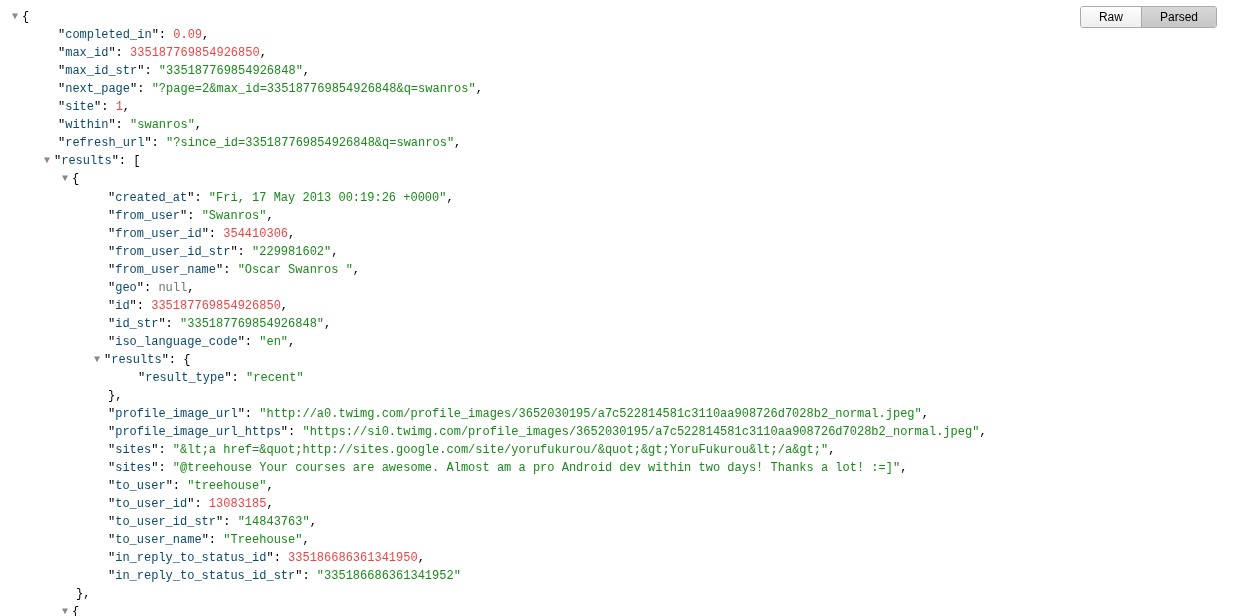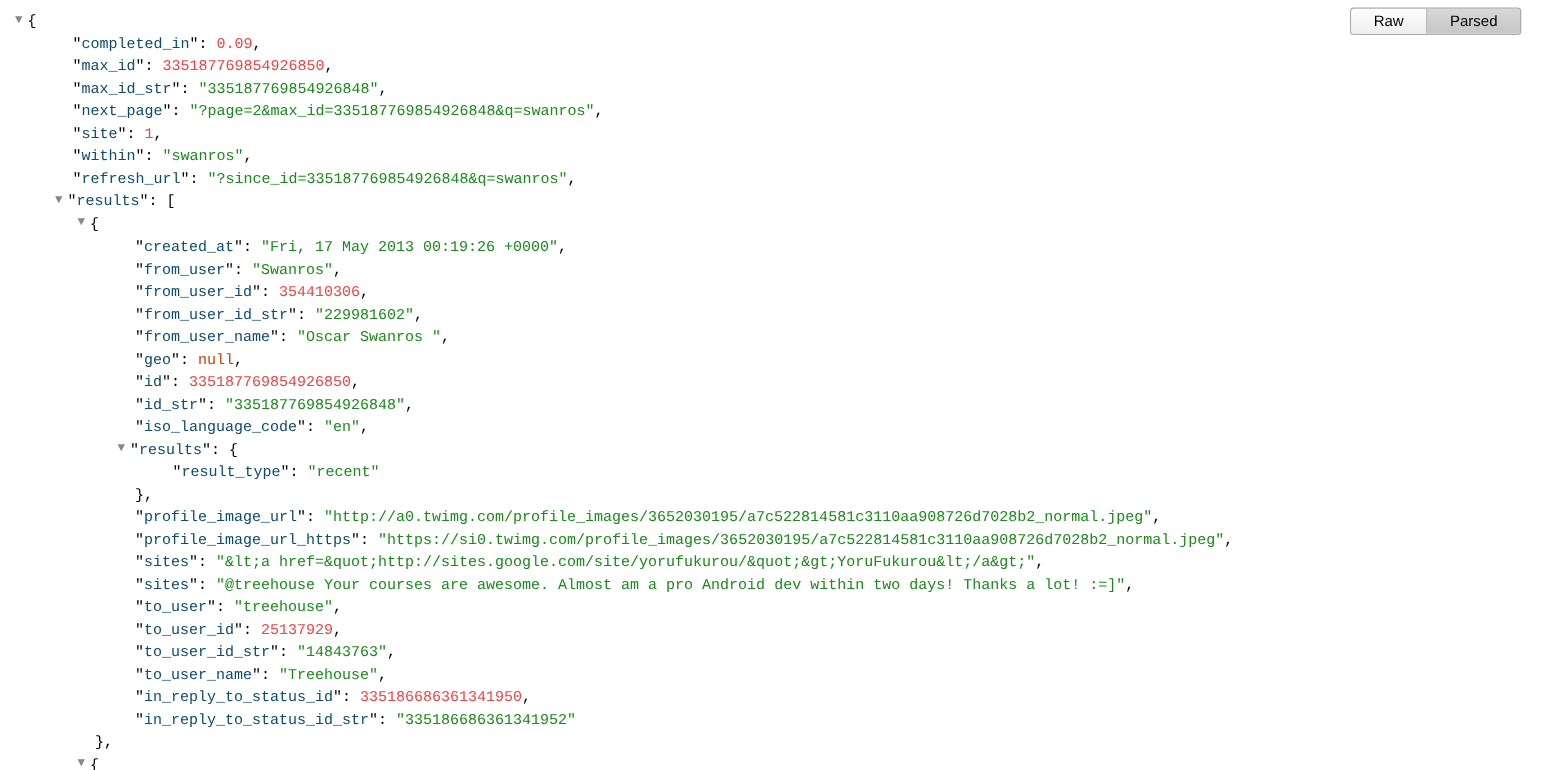--- a/index.html
+++ b/index.html
@@ -37,21 +37,21 @@
     .json-tree { padding-left: 8px; white-space: nowrap; }
     .line { display: block; }
     .indent-0 { padding-left: 18px; }
     .indent-1 { padding-left: 50px; }
     .indent-2 { padding-left: 68px; }
     .indent-3 { padding-left: 100px; }
     .indent-4 { padding-left: 130px; }
     .key { color: #0c4a6e; }
     .str { color: #1a8a1a; }
     .num { color: #ef4444; }
-    .null { color: #c2410c; }
+    .null { color: #737373; }
     .punc { color: #000; }
     .toggle {
       display: inline-block;
       width: 10px;
       margin-left: -14px;
       color: #888;
       cursor: pointer;
       font-size: 10px;
       vertical-align: middle;
     }
@@ -113,21 +113,21 @@
 <span class="line indent-3"><span class="punc">"</span><span class="key">profile_image_url</span><span class="punc">": </span><span class="str">"http://a0.twimg.com/profile_images/3652030195/a7c522814581c3110aa908726d7028b2_normal.jpeg"</span><span class="punc">,</span></span>
 
 <span class="line indent-3"><span class="punc">"</span><span class="key">profile_image_url_https</span><span class="punc">": </span><span class="str">"https://si0.twimg.com/profile_images/3652030195/a7c522814581c3110aa908726d7028b2_normal.jpeg"</span><span class="punc">,</span></span>
 
 <span class="line indent-3"><span class="punc">"</span><span class="key">sites</span><span class="punc">": </span><span class="str">"&amp;lt;a href=&amp;quot;http://sites.google.com/site/yorufukurou/&amp;quot;&amp;gt;YoruFukurou&amp;lt;/a&amp;gt;"</span><span class="punc">,</span></span>
 
 <span class="line indent-3"><span class="punc">"</span><span class="key">sites</span><span class="punc">": </span><span class="str">"@treehouse Your courses are awesome. Almost am a pro Android dev within two days! Thanks a lot! :=]"</span><span class="punc">,</span></span>
 
 <span class="line indent-3"><span class="punc">"</span><span class="key">to_user</span><span class="punc">": </span><span class="str">"treehouse"</span><span class="punc">,</span></span>
 
-<span class="line indent-3"><span class="punc">"</span><span class="key">to_user_id</span><span class="punc">": </span><span class="num">25137929</span><span class="punc">,</span></span>
+<span class="line indent-3"><span class="punc">"</span><span class="key">to_user_id</span><span class="punc">": </span><span class="num">13083185</span><span class="punc">,</span></span>
 
 <span class="line indent-3"><span class="punc">"</span><span class="key">to_user_id_str</span><span class="punc">": </span><span class="str">"14843763"</span><span class="punc">,</span></span>
 
 <span class="line indent-3"><span class="punc">"</span><span class="key">to_user_name</span><span class="punc">": </span><span class="str">"Treehouse"</span><span class="punc">,</span></span>
 
 <span class="line indent-3"><span class="punc">"</span><span class="key">in_reply_to_status_id</span><span class="punc">": </span><span class="num">335186686361341950</span><span class="punc">,</span></span>
 
 <span class="line indent-3"><span class="punc">"</span><span class="key">in_reply_to_status_id_str</span><span class="punc">": </span><span class="str">"335186686361341952"</span></span>
 
 <span class="line indent-2"><span class="punc">},</span></span>

